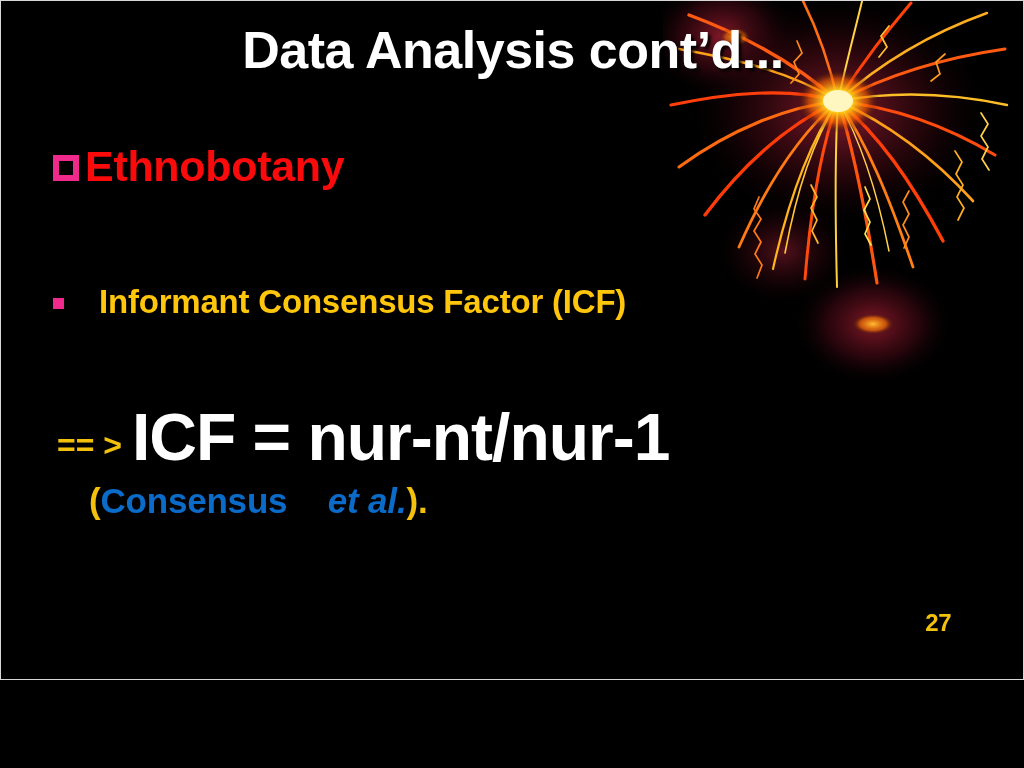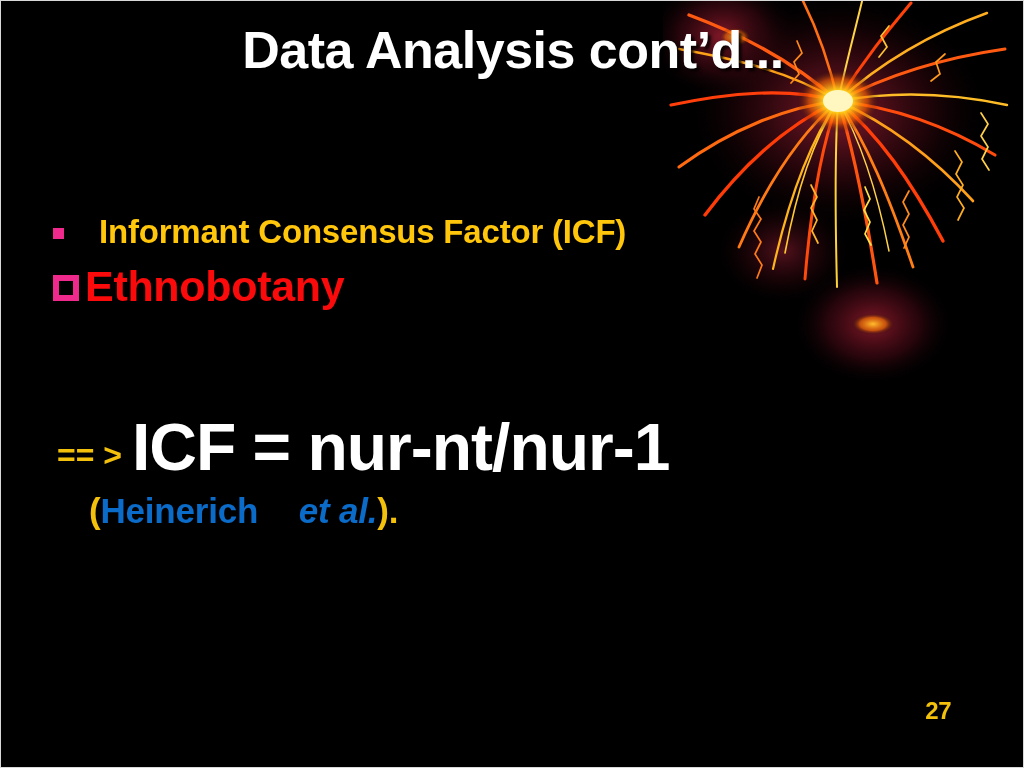--- a/index.html
+++ b/index.html
@@ -11,21 +11,21 @@
   body {
     width: 1024px;
     height: 768px;
     overflow: hidden;
     font-family: "Liberation Sans", sans-serif;
   }
 
   #slide {
     position: relative;
     width: 1024px;
-    height: 768px;
+    height: 680px;
     background: #000000;
     overflow: hidden;
     box-sizing: border-box;
     border: 1px solid #d8d8d8;
   }
 
   
   .art-layer {
     position: absolute;
     top: 0;
@@ -128,21 +128,20 @@
     position: relative;
     top: -4px;
   }
   #txt-formula {
     color: #ffffff;
     font-size: 66px;
     font-weight: bold;
     letter-spacing: -1px;
     white-space: nowrap;
     text-shadow: 2px 2px 3px rgba(0,0,0,0.8);
-    margin-top: 10px;
   }
 
   
   #row-citation {
     padding-left: 88px;
     margin-top: 6px;
   }
   .cite {
     font-size: 35px;
     font-weight: bold;
@@ -242,38 +241,38 @@
       <ellipse cx="175" cy="100" rx="15" ry="11" fill="#fff6c0"></ellipse>
       <ellipse cx="210" cy="323" rx="22" ry="11" fill="url(#miniG)"></ellipse>
       <ellipse cx="72" cy="36" rx="16" ry="10" fill="url(#miniG)" opacity="0.85"></ellipse>
     </svg>
   </div>
 
   <div id="title">Data Analysis cont’d...</div>
 
   <div id="body-block">
 
+    <div class="bullet-row" id="row-ethnobotany">
+      <span class="sq-hollow"></span>
+      <span id="txt-ethnobotany">Ethnobotany</span>
+    </div>
+
     <div class="bullet-row" id="row-icf">
       <span class="sq-solid"></span>
       <span id="txt-icf">Informant Consensus Factor (ICF)</span>
     </div>
 
-    <div class="bullet-row" id="row-ethnobotany">
-      <span class="sq-hollow"></span>
-      <span id="txt-ethnobotany">Ethnobotany</span>
-    </div>
-
     <div class="bullet-row" id="row-formula">
       <span id="txt-arrow">== &gt;</span>
       <span id="txt-formula">ICF = nur-nt/nur-1</span>
     </div>
 
     <div class="bullet-row" id="row-citation">
       <span class="cite cite-gold">(</span>
-        <span class="cite cite-blue">Heinerich </span>
+        <span class="cite cite-blue">Consensus </span>
         <span class="cite cite-ital">et al.</span>
         <span class="cite cite-gold">).</span>
     </div>
 
   </div>
 
   <div id="page-number">27</div>
 
 </div>
 

